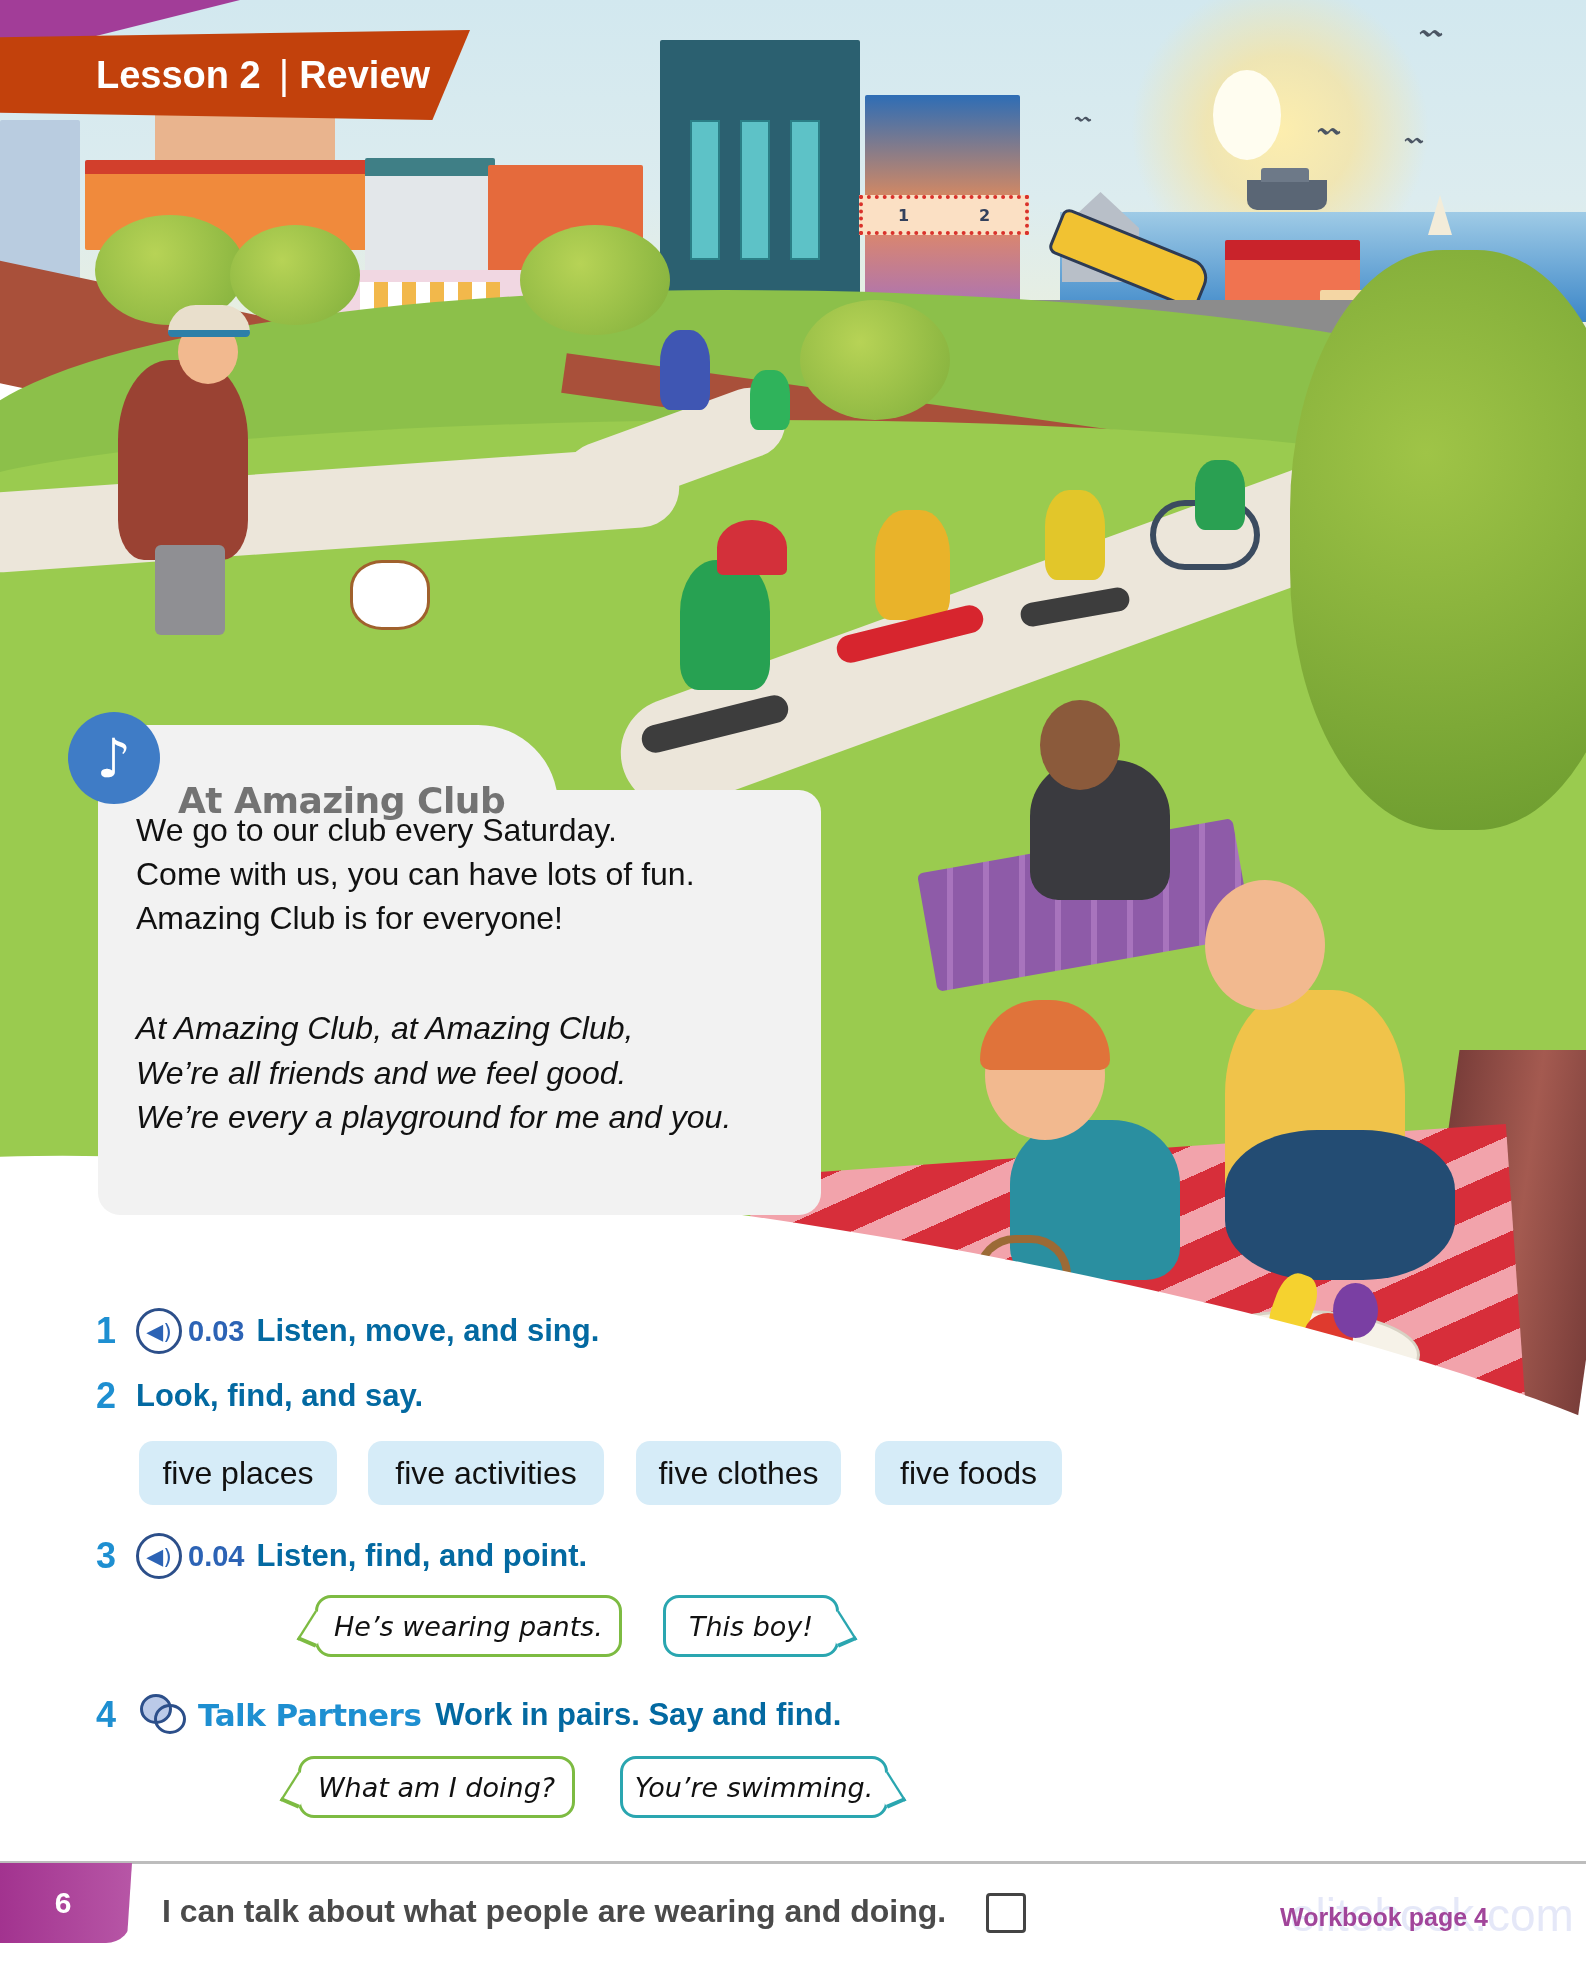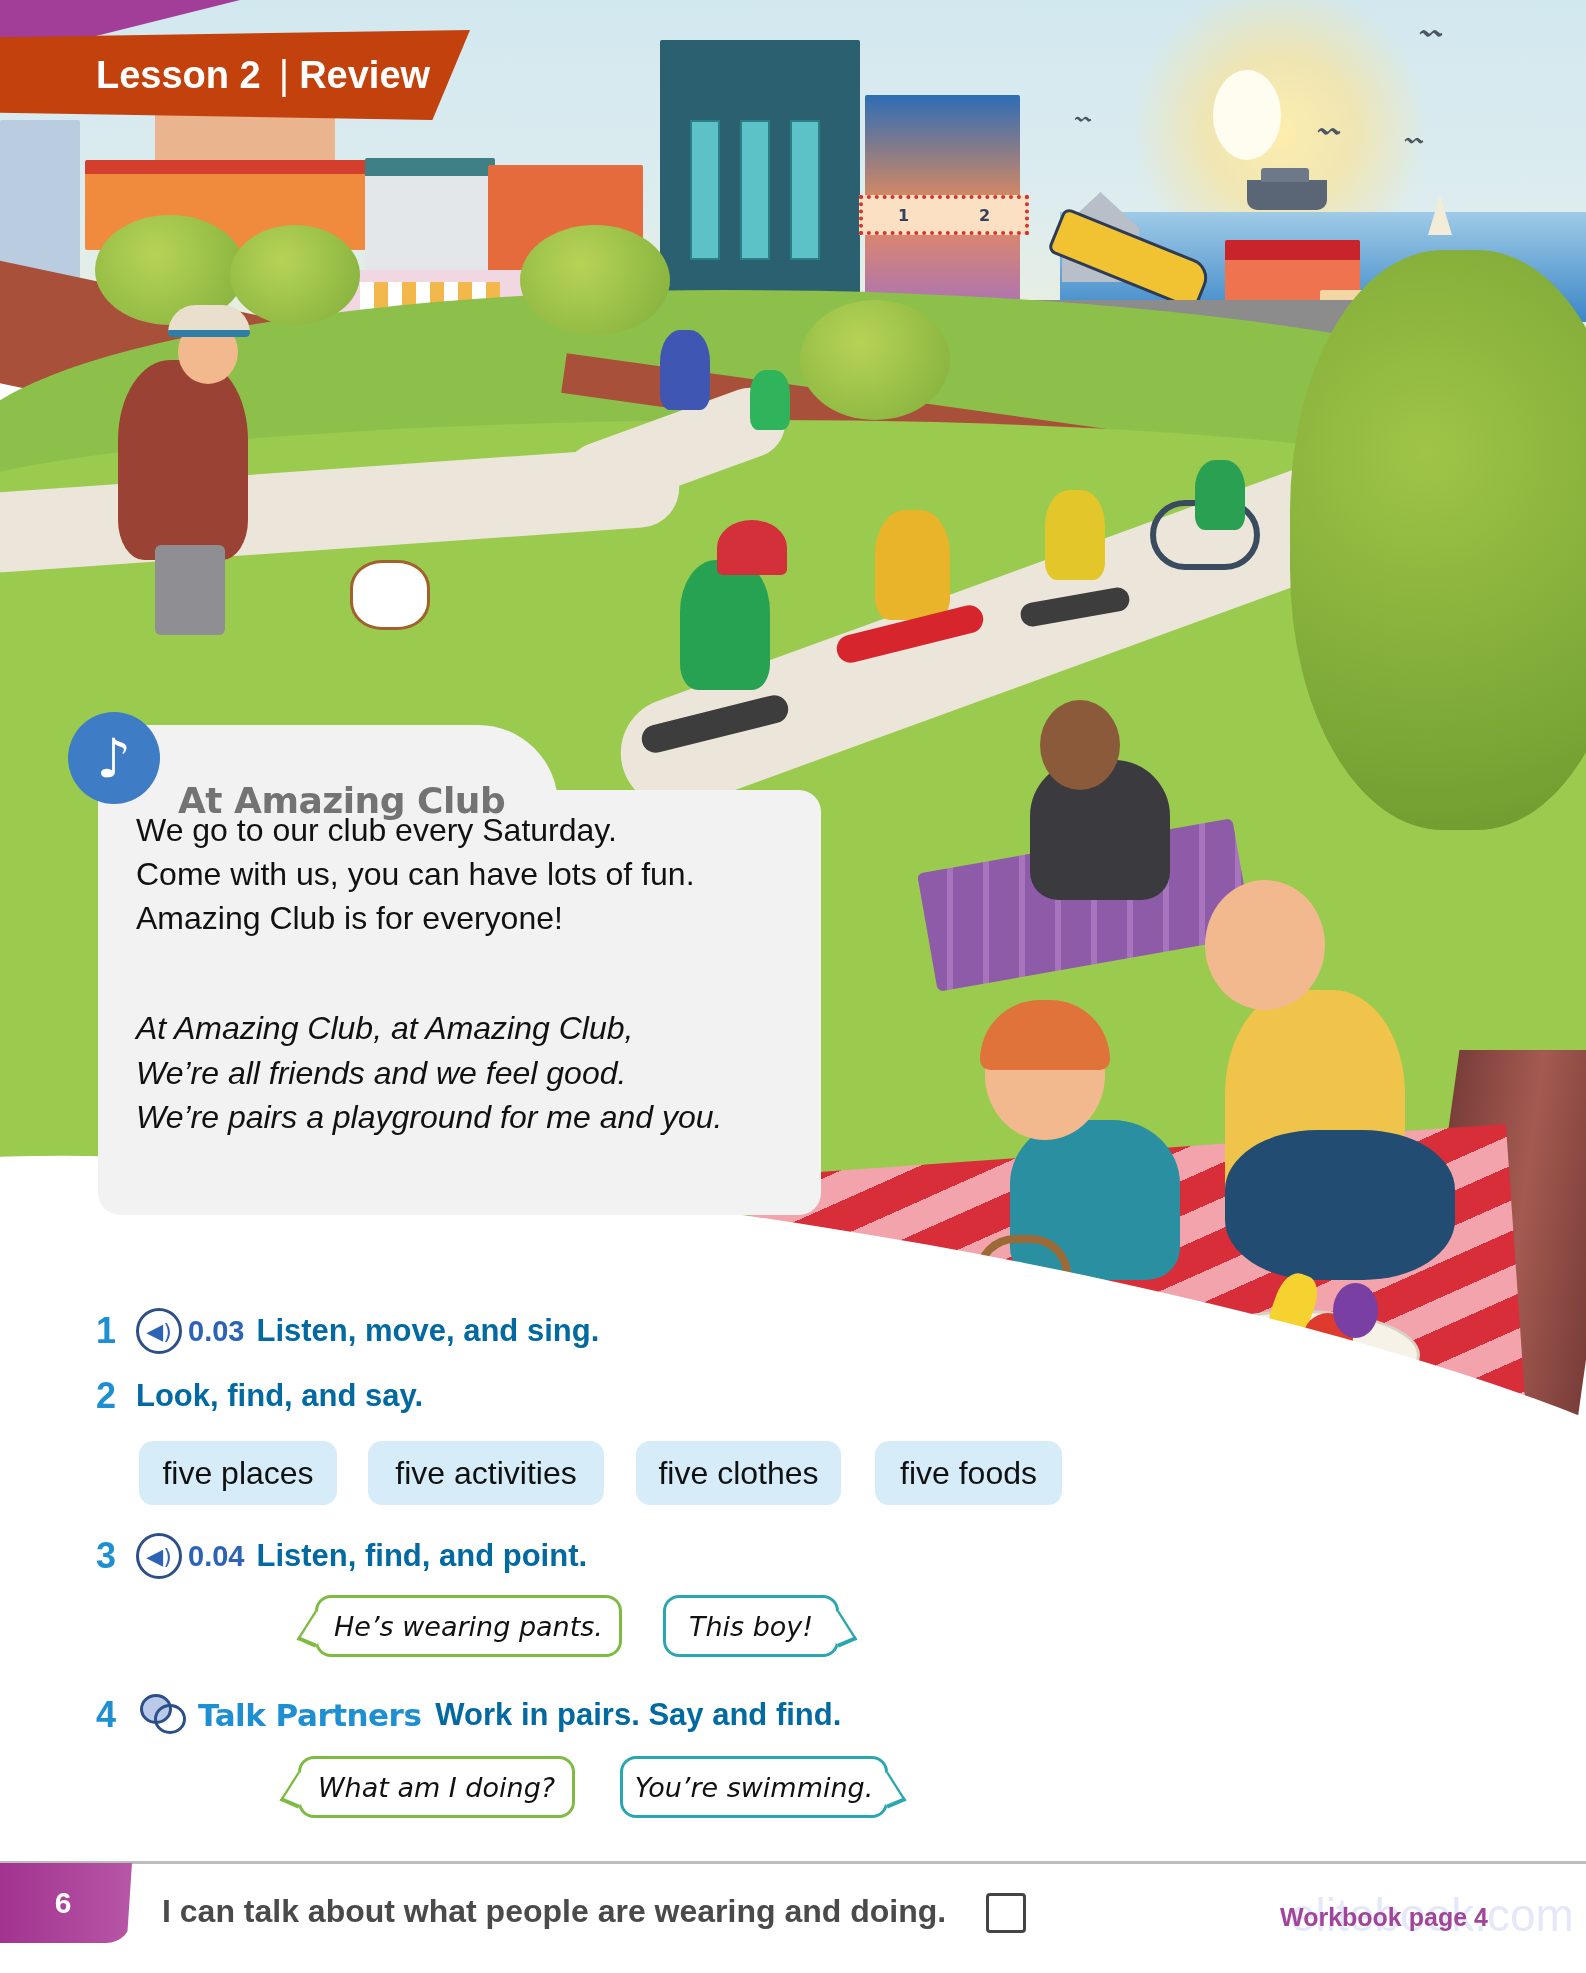--- a/index.html
+++ b/index.html
@@ -216,21 +216,21 @@
 <div class="note-badge">♪</div>
 <div class="song-title">At Amazing Club</div>
 <div class="verse">
   <div>We go to our club every Saturday.</div>
   <div>Come with us, you can have lots of fun.</div>
   <div>Amazing Club is for everyone!</div>
 </div>
 <div class="chorus">
   <div>At Amazing Club, at Amazing Club,</div>
   <div>We’re all friends and we feel good.</div>
-  <div>We’re pairs a playground for me and you.</div>
+  <div>We’re every a playground for me and you.</div>
 </div>
 
 <div class="ex-row" style="left:96px;top:1308px;">
   <span class="ex-num">1</span>
   <span class="audio-icon">◀︎)</span>
   <span class="track">0.03</span>
   <span class="ex-text">Listen, move, and sing.</span>
 </div>
 
 <div class="ex-row" style="left:96px;top:1375px;">

